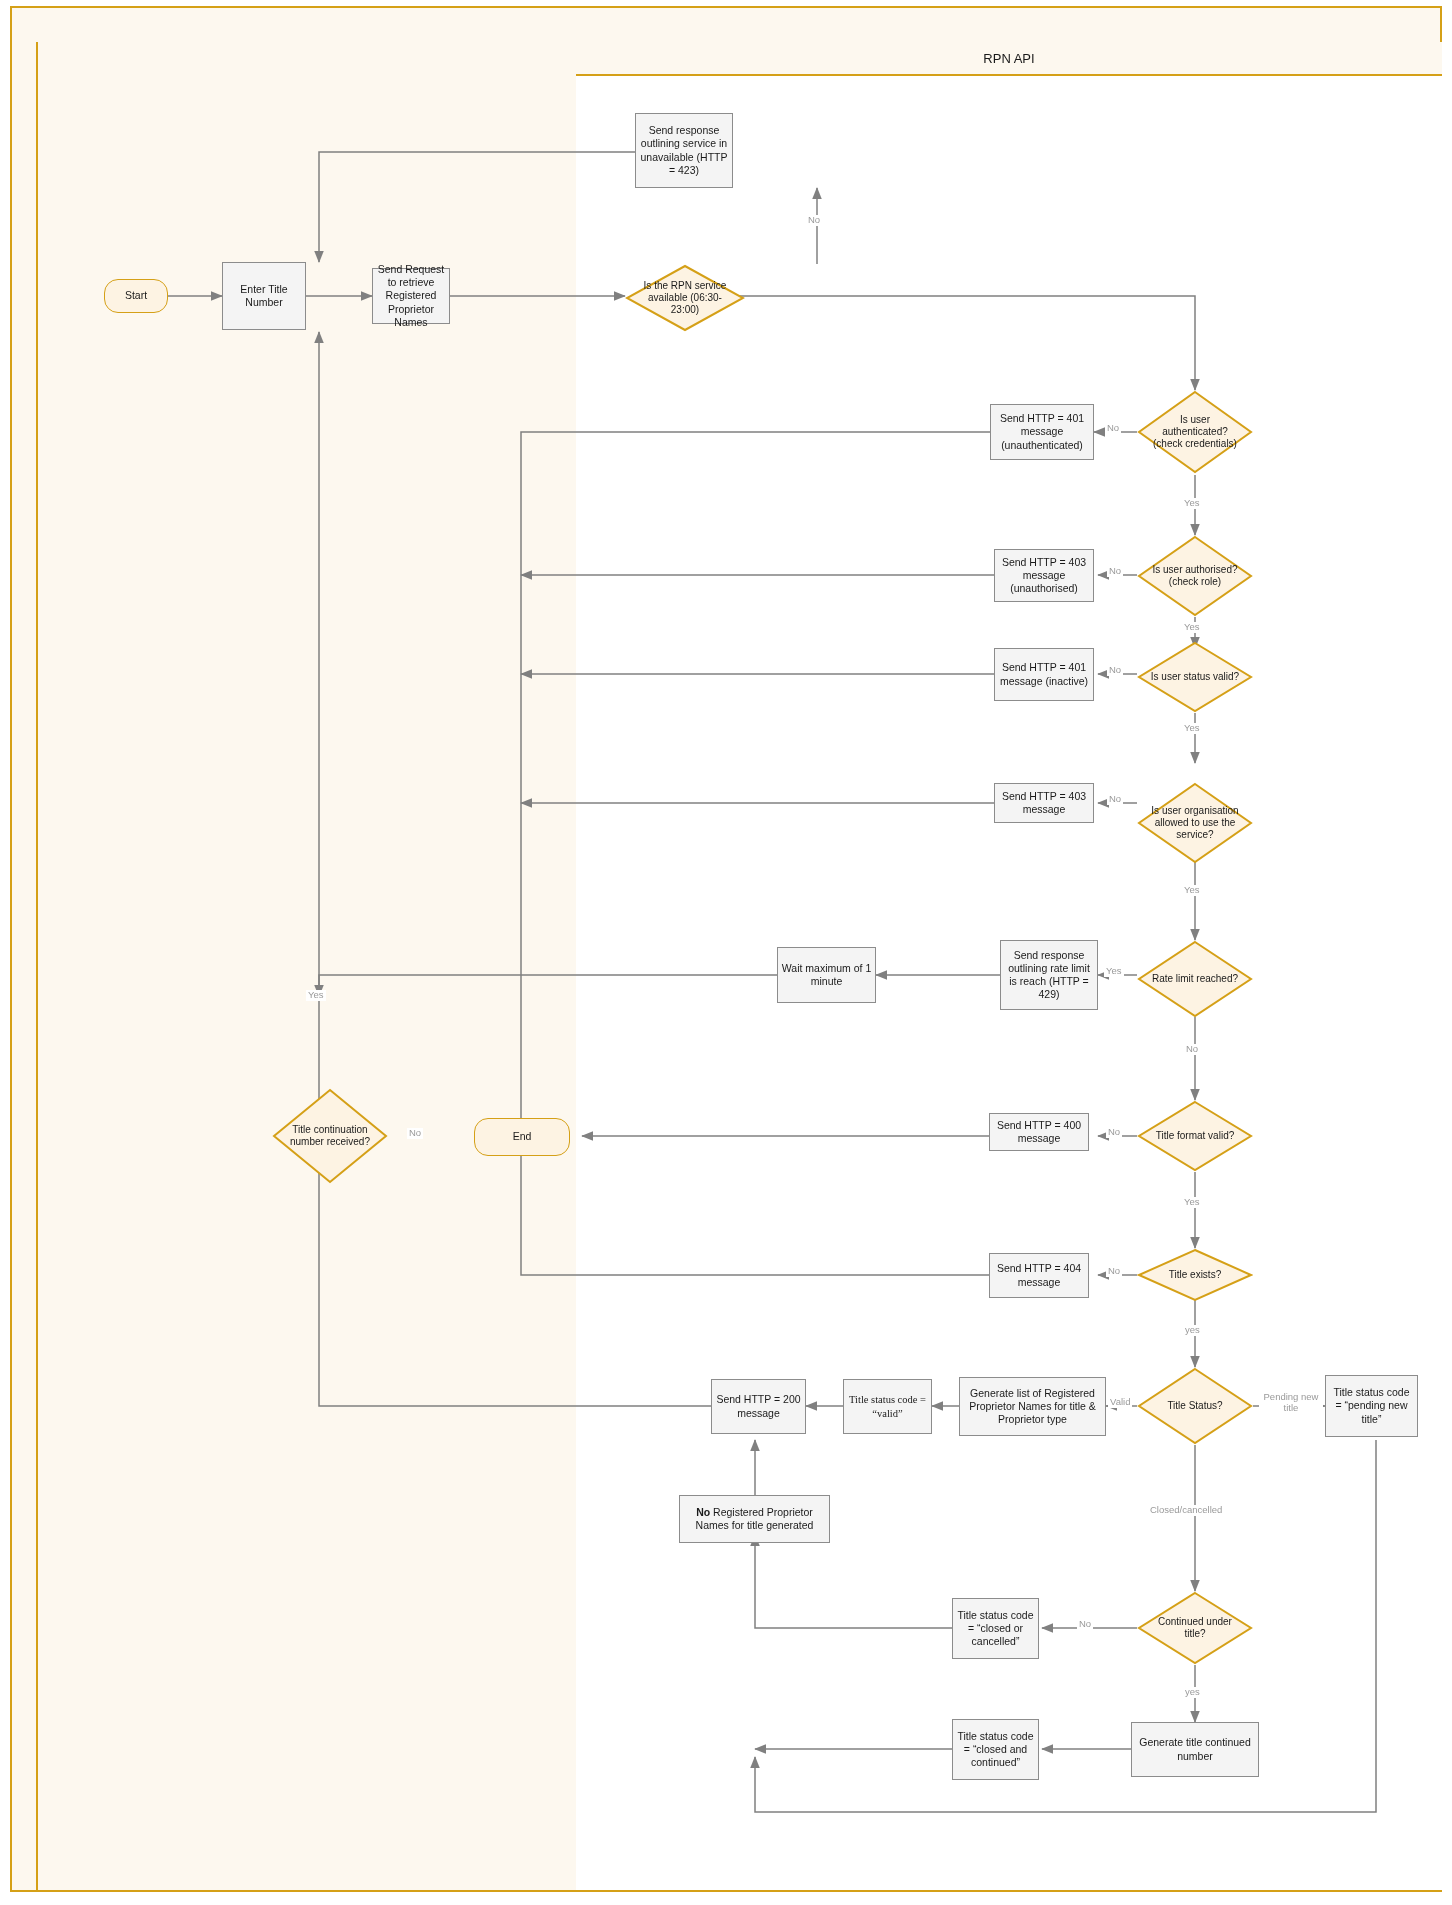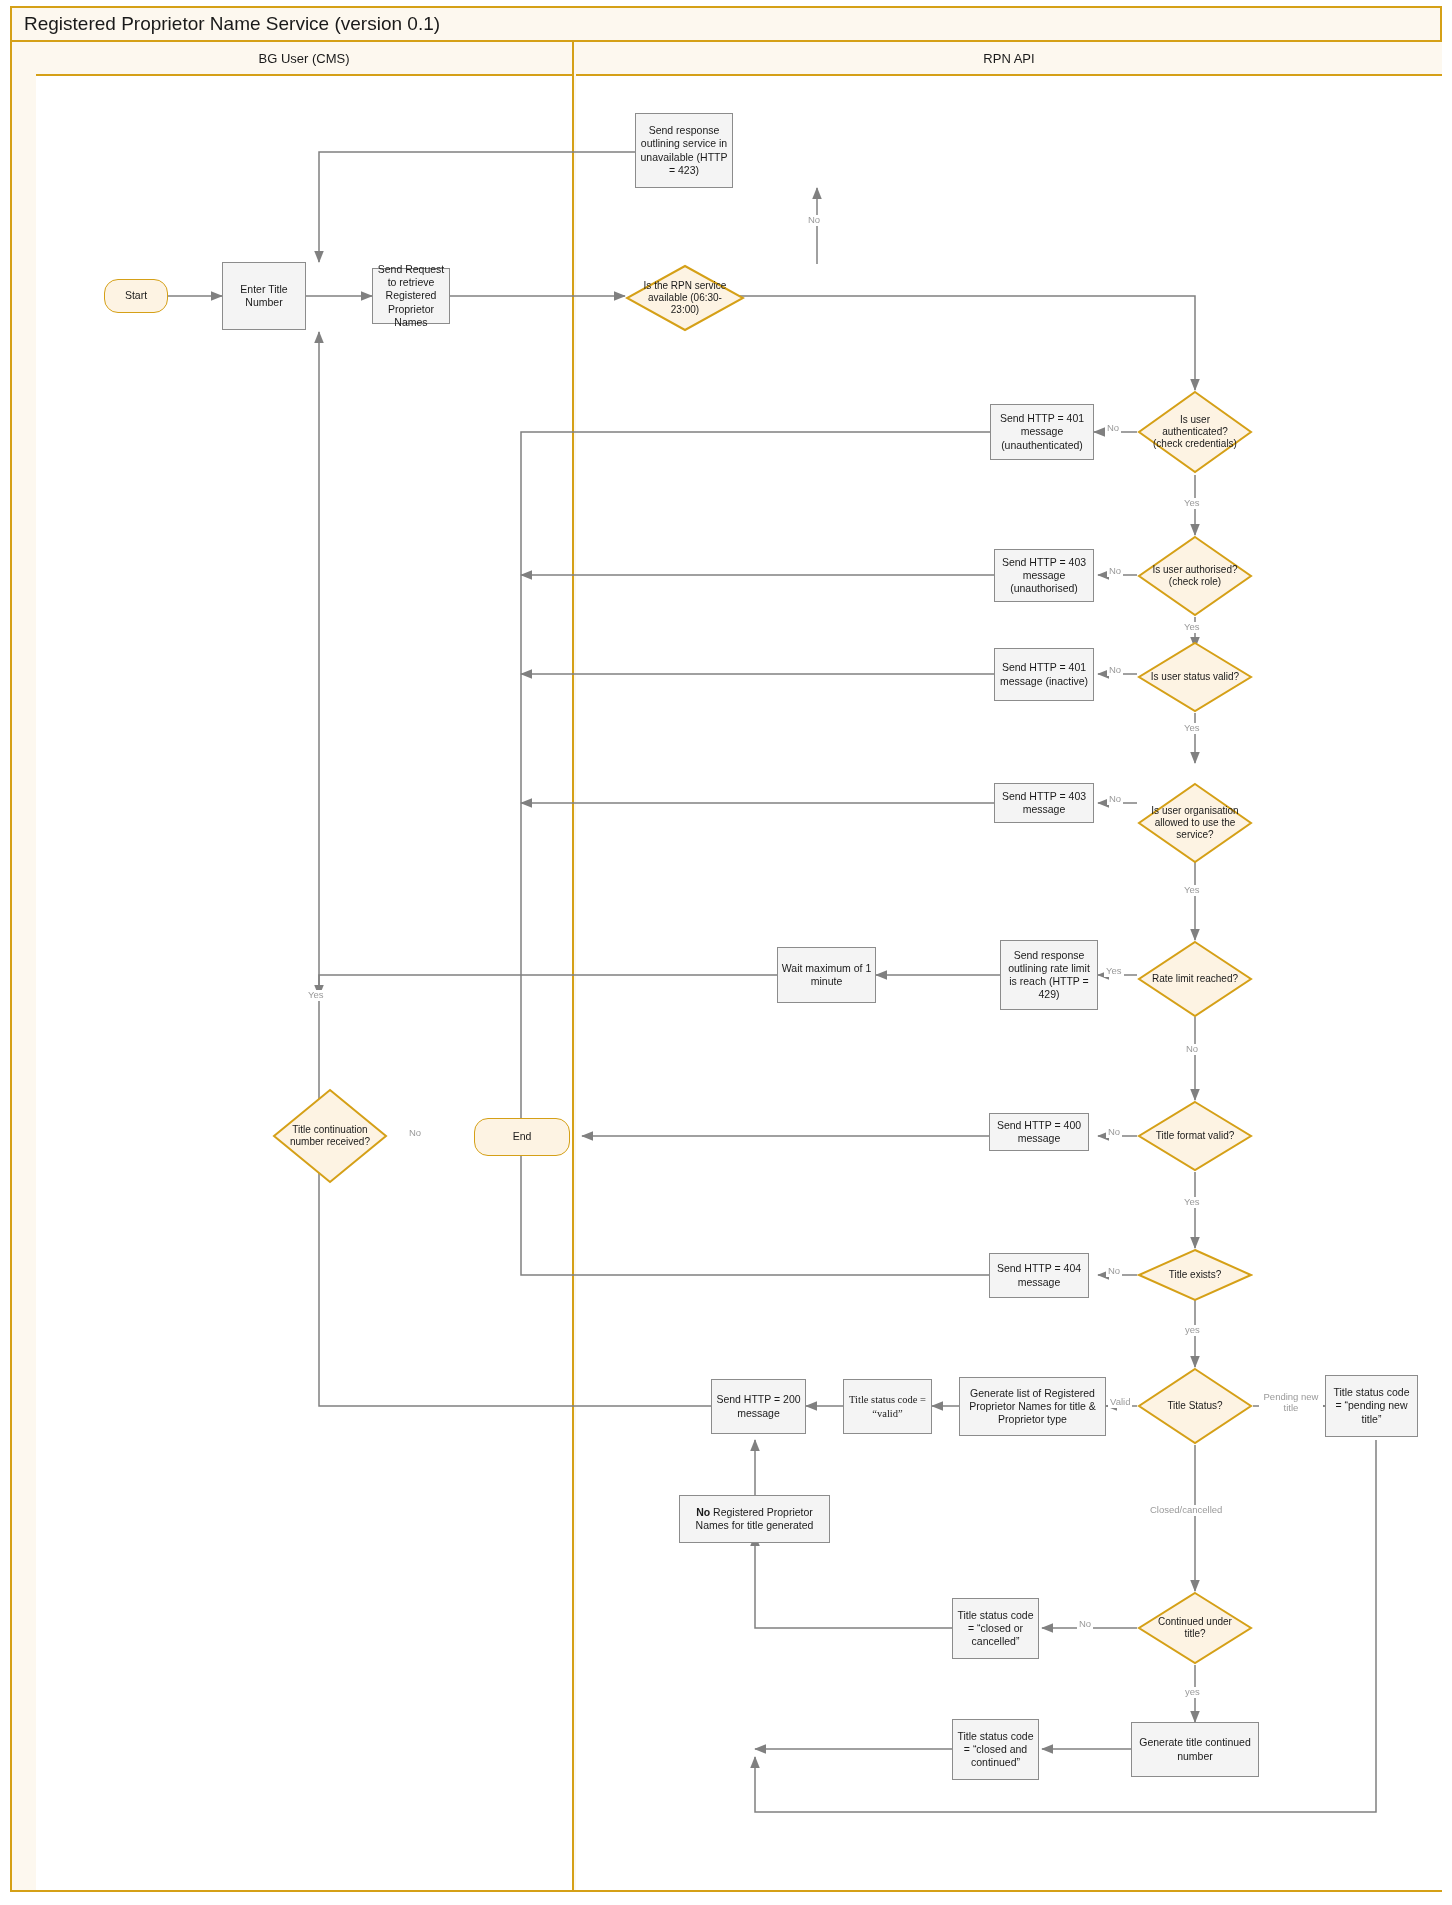--- a/index.html
+++ b/index.html
@@ -42,27 +42,22 @@
   .elabel{position:absolute;font-size:9.5px;color:#9a9a9a;background:#ffffff;
         padding:0 2px;white-space:nowrap;text-align:center;line-height:1.15;}
   b{font-weight:bold;}
 </style>
 </head>
 <body>
 
 <div id="page">
 
   <div class="pool">
-    <div class="pool-title">Registered Proprietor Name Service (version 0.1)</div>
     <div class="pool-spine"></div>
 
-    <div class="lane" id="lane-bg">
-      <div class="lane-hdr">BG User (CMS)</div>
-      <div class="lane-body"></div>
-    </div>
 
     <div class="lane" id="lane-api">
       <div class="lane-hdr">RPN API</div>
       <div class="lane-body"></div>
     </div>
   </div>
 
   <svg id="wires" viewBox="0 0 1452 1905">
     <defs>
       <marker id="ah" markerWidth="9" markerHeight="9" refX="7.4" refY="3.2" orient="auto">

